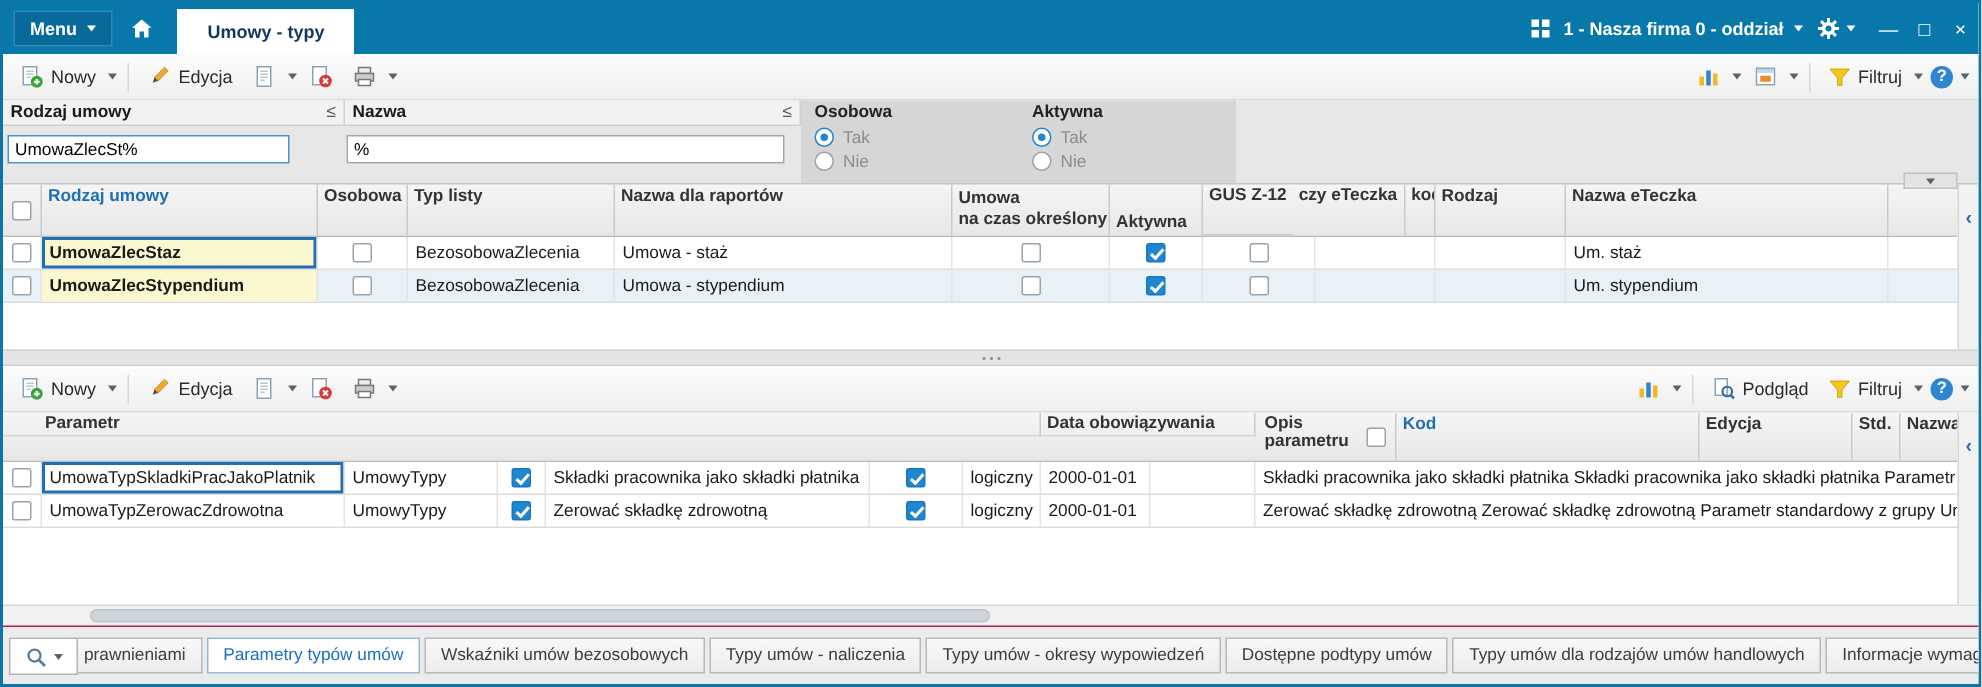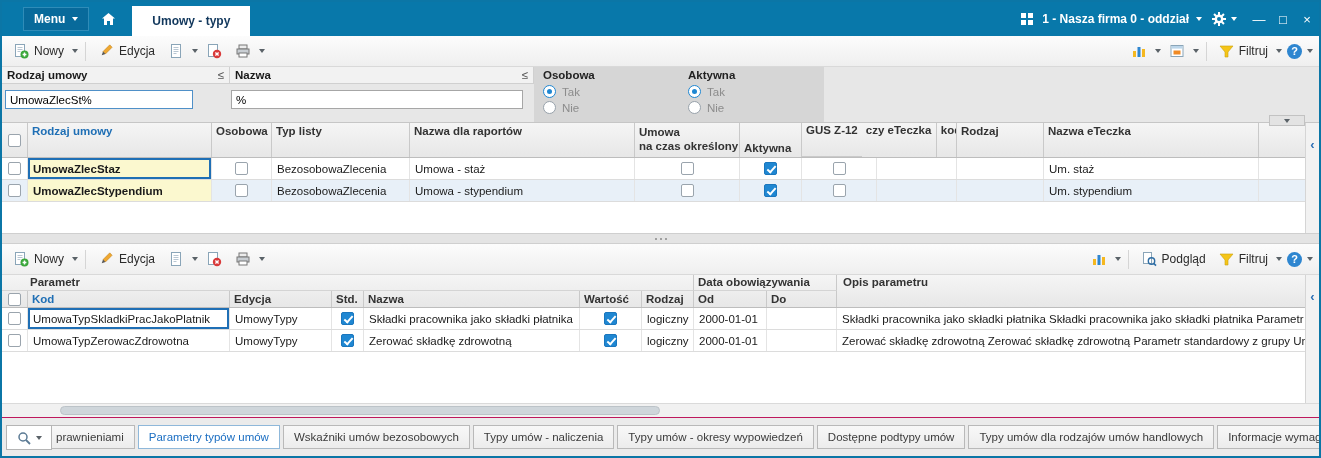--- a/index.html
+++ b/index.html
@@ -2,21 +2,21 @@
 <html><head>
 <meta charset="utf-8">
 <style>
 *{box-sizing:border-box;margin:0;padding:0}
 html,body{width:1321px;height:458px}
 body{font-family:"Liberation Sans",sans-serif;background:#fff;font-size:11.5px;color:#1a1a1a}
 .window{width:1321px;height:458px;border:2px solid #0b76a6;display:flex;flex-direction:column;background:#fff;position:relative;overflow:hidden}
 
 
 .titlebar{flex:0 0 34px;background:#0878aa;display:flex;align-items:center;color:#fff}
-.menu-btn{margin-left:21px;background:#086a9b;border:1px solid #2f8cb8;padding:4px 10px;display:flex;align-items:center;gap:7px;font-weight:bold;font-size:12px;cursor:default}
+.menu-btn{margin-left:7px;background:#086a9b;border:1px solid #2f8cb8;padding:4px 10px;display:flex;align-items:center;gap:7px;font-weight:bold;font-size:12px;cursor:default}
 .home-btn{margin:0 8px 0 12px;display:flex;align-items:center}
 .doc-tab{align-self:flex-end;height:30px;background:#fff;color:#11375c;font-weight:bold;font-size:12px;padding:0 20px;display:flex;align-items:center;margin-left:8px}
 .tspacer{flex:1}
 .apps-btn{display:grid;grid-template-columns:5px 5px;gap:2px;margin-right:9px}
 .apps-btn i{width:5px;height:5px;background:#fff}
 .company{display:flex;align-items:center;gap:7px;font-weight:bold;font-size:12px;margin-right:10px}
 .gear-btn{display:flex;align-items:center;gap:5px;margin-right:10px}
 .winbtn{width:24px;text-align:center;font-size:13px;cursor:default}
 .dd{width:0;height:0;border-left:3.5px solid transparent;border-right:3.5px solid transparent;border-top:4px solid #5a6268;display:inline-block}
 .dd.light{border-top-color:#fff}
@@ -46,21 +46,21 @@
 .fcollapse{position:absolute;top:113px;right:14px;width:36px;height:11px;background:#e3e3e3;border:1px solid #c2c2c2;display:flex;align-items:center;justify-content:center;z-index:5}
 
 
 .gridarea{display:flex;overflow:hidden}
 .g1{flex:0 0 110px}
 .g2{flex:0 0 128px}
 .gmain{flex:1;display:flex;flex-direction:column;overflow:hidden}
 .gstrip{flex:0 0 14px;background:#f2f2f2;border-left:1px solid #d5d5d5;display:flex;justify-content:center;align-items:flex-start;padding-top:14px;color:#2a6db4;font-size:13px;font-weight:bold}
 .ghead{display:flex;background:linear-gradient(#f5f5f5,#e7e7e7);border-bottom:1px solid #bdbdbd;font-weight:bold;color:#333}
 .g1h{height:35px}
-.g2h{flex-direction:column;height:33px}
+.g2h{flex-direction:row;height:33px}
 .hrow1{display:flex;height:16px}
 .hrow2{display:flex;flex:1}
 .hcell{border-right:1px solid #c9c9c9;padding:2px 4px;font-size:11.5px;overflow:hidden;white-space:nowrap}
 .hcell.cc,.cell.cc{display:flex;align-items:center;justify-content:center;padding:0}
 .hcell.bottom{display:flex;align-items:flex-end;padding-bottom:3px}
 .hcell.two{display:flex;flex-direction:column;line-height:1.25}
 .hcell.nb,.cell.nb{border-right:none}
 .sorted{color:#1f6fb5}
 .band{padding:0;display:flex;flex-direction:row}
 .bandtop{padding:1px 4px;border-bottom:1px solid #c9c9c9}

